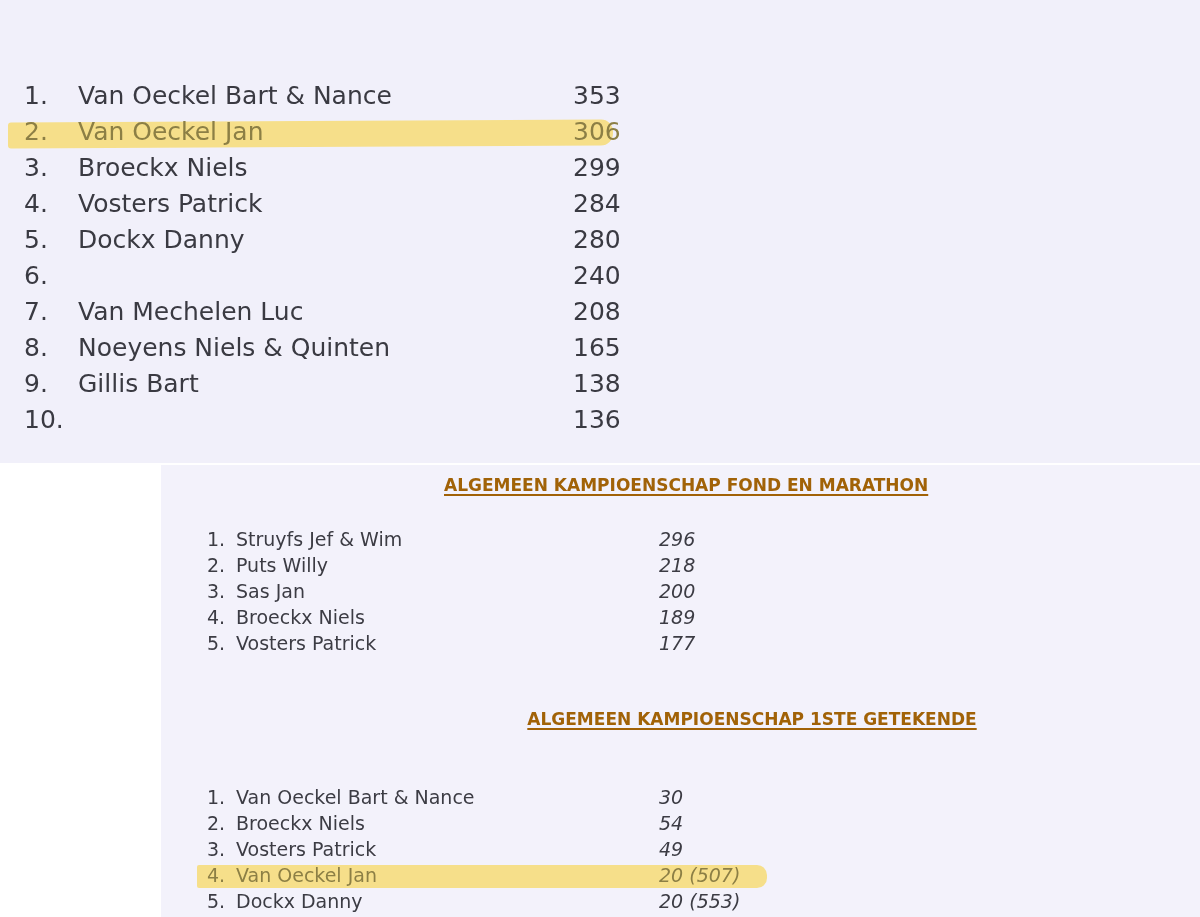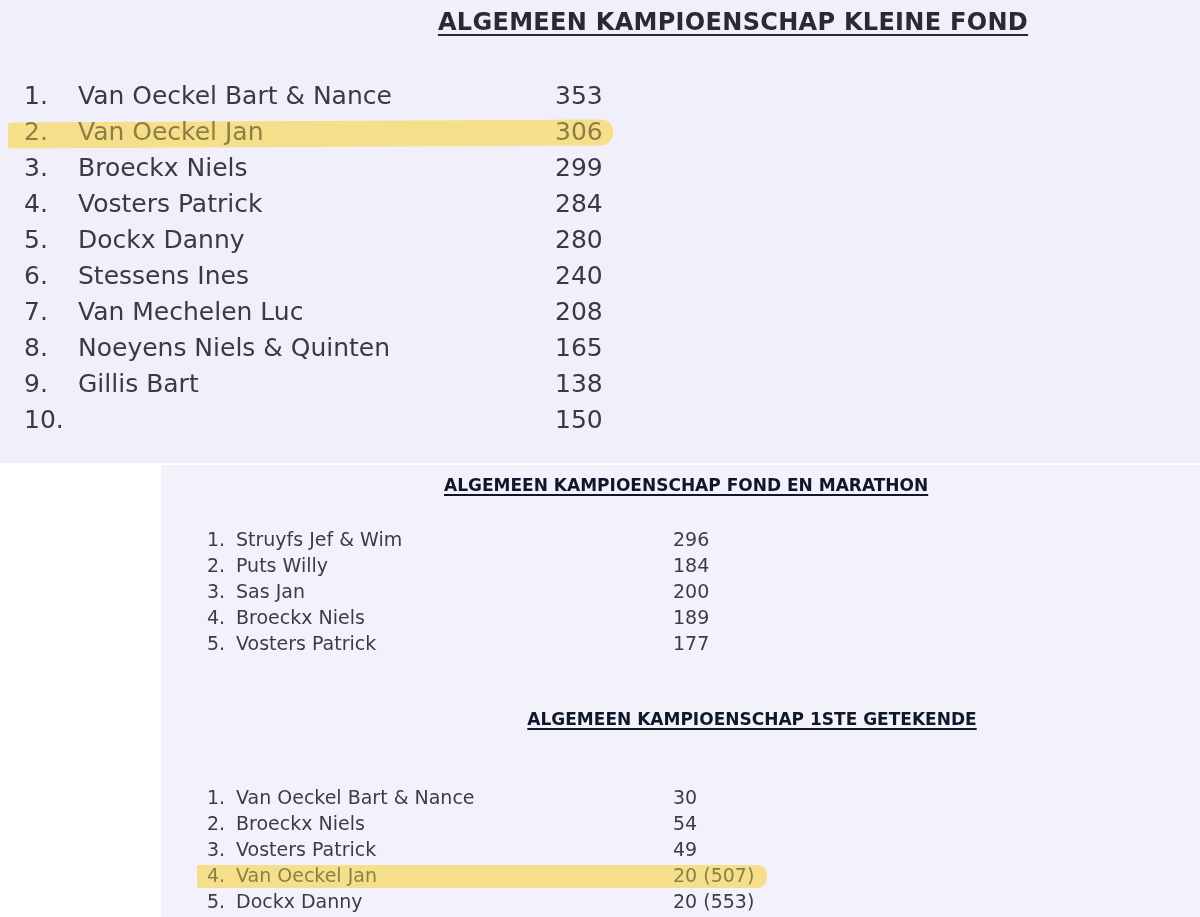--- a/index.html
+++ b/index.html
@@ -49,21 +49,21 @@
       position: absolute;
       left: 24px;
     }
     .top-row .name {
       position: absolute;
       left: 78px;
       white-space: nowrap;
     }
     .top-row .pts {
       position: absolute;
-      left: 555px;
+      left: 573px;
     }
     .top-row.hl::before {
       content: "";
       position: absolute;
       left: 8px; top: 7px;
       width: 605px; height: 26px;
       background: #f6df8a;
       border-radius: 3px 12px 12px 3px;
       transform: skewY(-0.3deg);
     }
@@ -74,21 +74,21 @@
     .bottom-panel {
       position: absolute;
       left: 161px; top: 465px;
       width: 1039px; height: 452px;
       background: #f3f2fb;
     }
     .bottom-heading {
       position: absolute;
       font-weight: bold;
       font-size: 17px;
-      color: #0f172a;
+      color: #a16207;
       text-decoration: underline;
       text-decoration-thickness: 2px;
       text-underline-offset: 3px;
       white-space: nowrap;
       text-align: center;
       line-height: 26px;
     }
     .h-fond {
       left: 283px; top: 7px;
     }
@@ -114,40 +114,40 @@
       position: absolute;
       left: 46px;
     }
     .small-row .name {
       position: absolute;
       left: 75px;
       white-space: nowrap;
     }
     .small-row .pts {
       position: absolute;
-      left: 512px;
-      white-space: nowrap;
+      left: 498px;
+      white-space: nowrap;
+      font-style: italic;
     }
     .small-row.hl::before {
       content: "";
       position: absolute;
       left: 36px; top: 3px;
       width: 570px; height: 23px;
       background: #f6df8a;
       border-radius: 2px 10px 10px 2px;
     }
     .small-row.hl span {
       color: #8c7f45;
     }
   </style>
 </head>
 <body>
 
 <div class="top-section">
-  <div class="top-heading">ALGEMEEN KAMPIOENSCHAP KLEINE FOND</div>
   <div class="top-list">
     <div class="top-row">
       <span class="rank">1.</span>
       <span class="name">Van Oeckel Bart &amp; Nance</span>
       <span class="pts">353</span>
     </div>
     <div class="top-row hl">
       <span class="rank">2.</span>
       <span class="name">Van Oeckel Jan</span>
       <span class="pts">306</span>
@@ -162,57 +162,56 @@
       <span class="name">Vosters Patrick</span>
       <span class="pts">284</span>
     </div>
     <div class="top-row">
       <span class="rank">5.</span>
       <span class="name">Dockx Danny</span>
       <span class="pts">280</span>
     </div>
     <div class="top-row">
       <span class="rank">6.</span>
-      <span class="name">Stessens Ines</span>
       <span class="pts">240</span>
     </div>
     <div class="top-row">
       <span class="rank">7.</span>
       <span class="name">Van Mechelen Luc</span>
       <span class="pts">208</span>
     </div>
     <div class="top-row">
       <span class="rank">8.</span>
       <span class="name">Noeyens Niels &amp; Quinten</span>
       <span class="pts">165</span>
     </div>
     <div class="top-row">
       <span class="rank">9.</span>
       <span class="name">Gillis Bart</span>
       <span class="pts">138</span>
     </div>
     <div class="top-row">
       <span class="rank">10.</span>
-      <span class="pts">150</span>
+      <span class="pts">136</span>
     </div>
   </div>
 </div>
 
 <div class="bottom-panel">
   <div class="bottom-heading h-fond">ALGEMEEN KAMPIOENSCHAP FOND EN MARATHON</div>
   <div class="small-list list-fond">
     <div class="small-row">
       <span class="rank">1.</span>
       <span class="name">Struyfs Jef &amp; Wim</span>
       <span class="pts">296</span>
     </div>
     <div class="small-row">
       <span class="rank">2.</span>
       <span class="name">Puts Willy</span>
-      <span class="pts">184</span>
+      <span class="pts">218</span>
     </div>
     <div class="small-row">
       <span class="rank">3.</span>
       <span class="name">Sas Jan</span>
       <span class="pts">200</span>
     </div>
     <div class="small-row">
       <span class="rank">4.</span>
       <span class="name">Broeckx Niels</span>
       <span class="pts">189</span>

